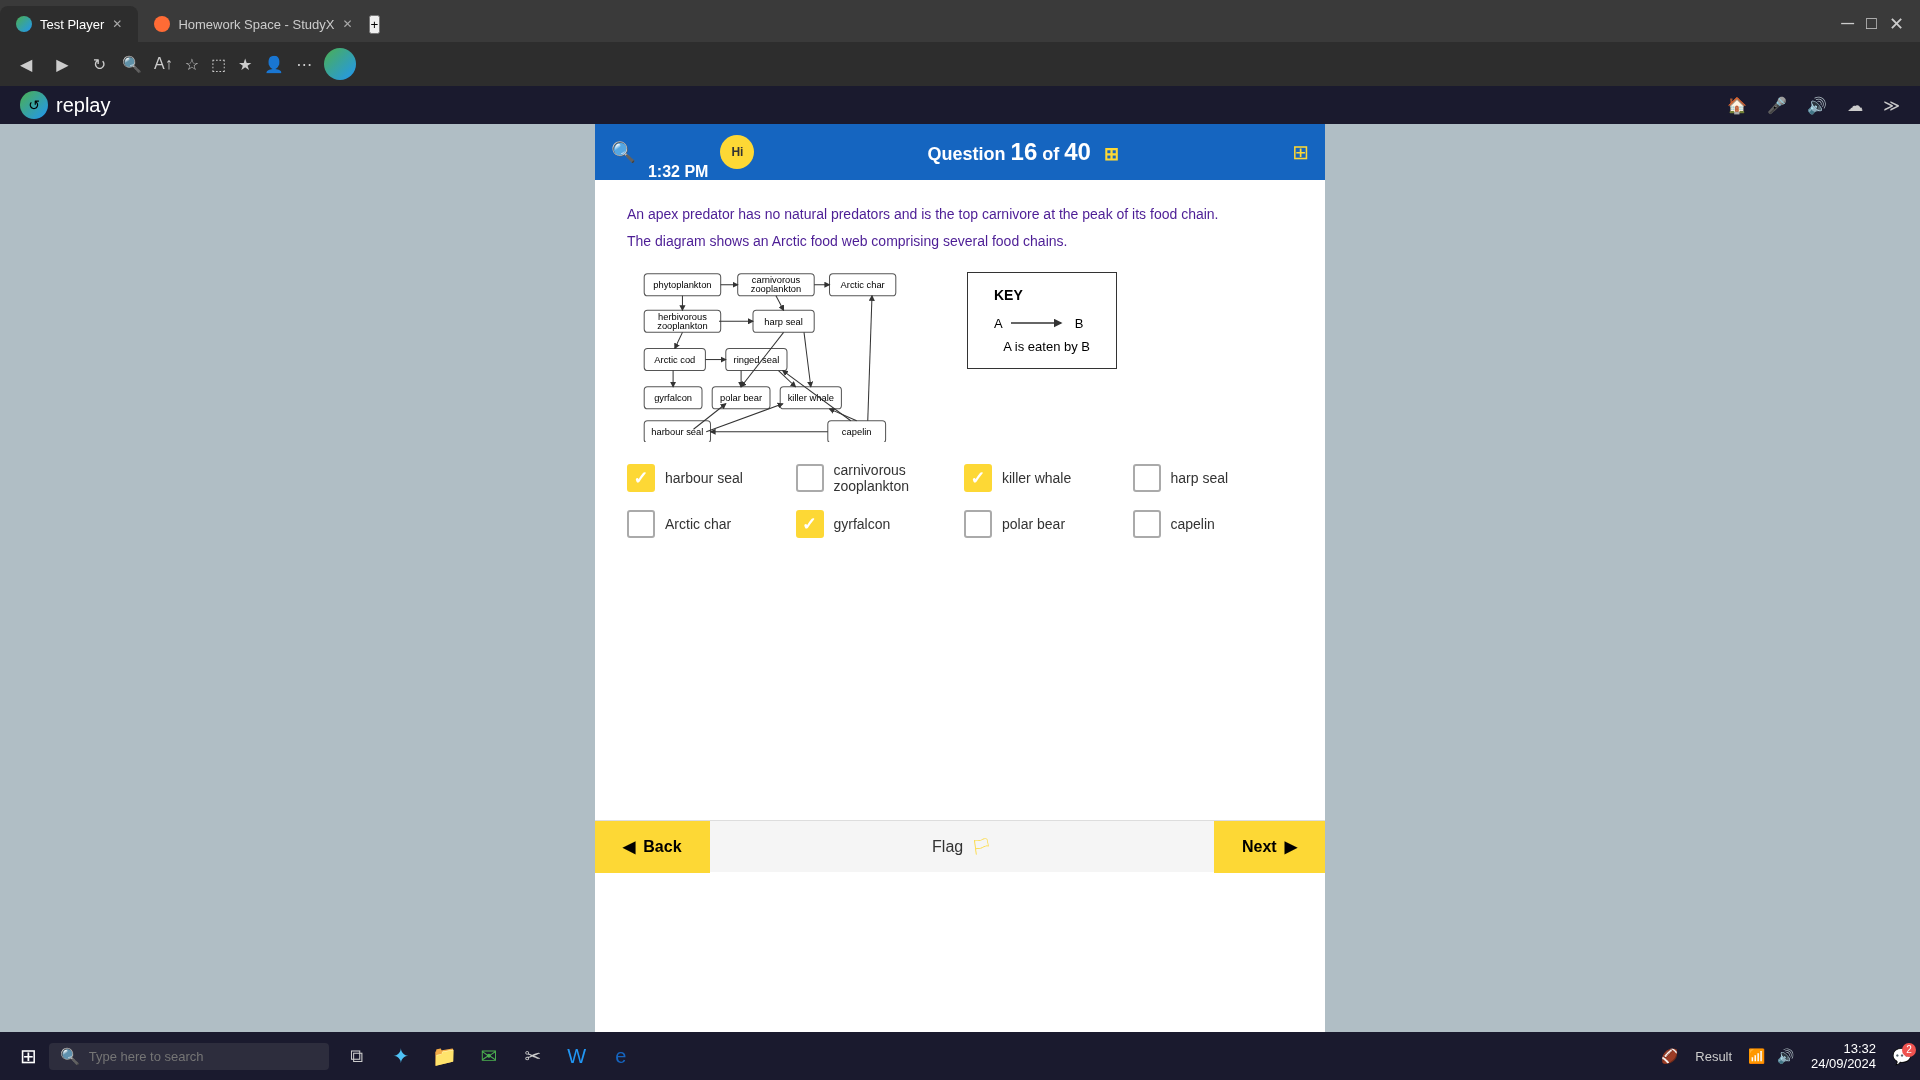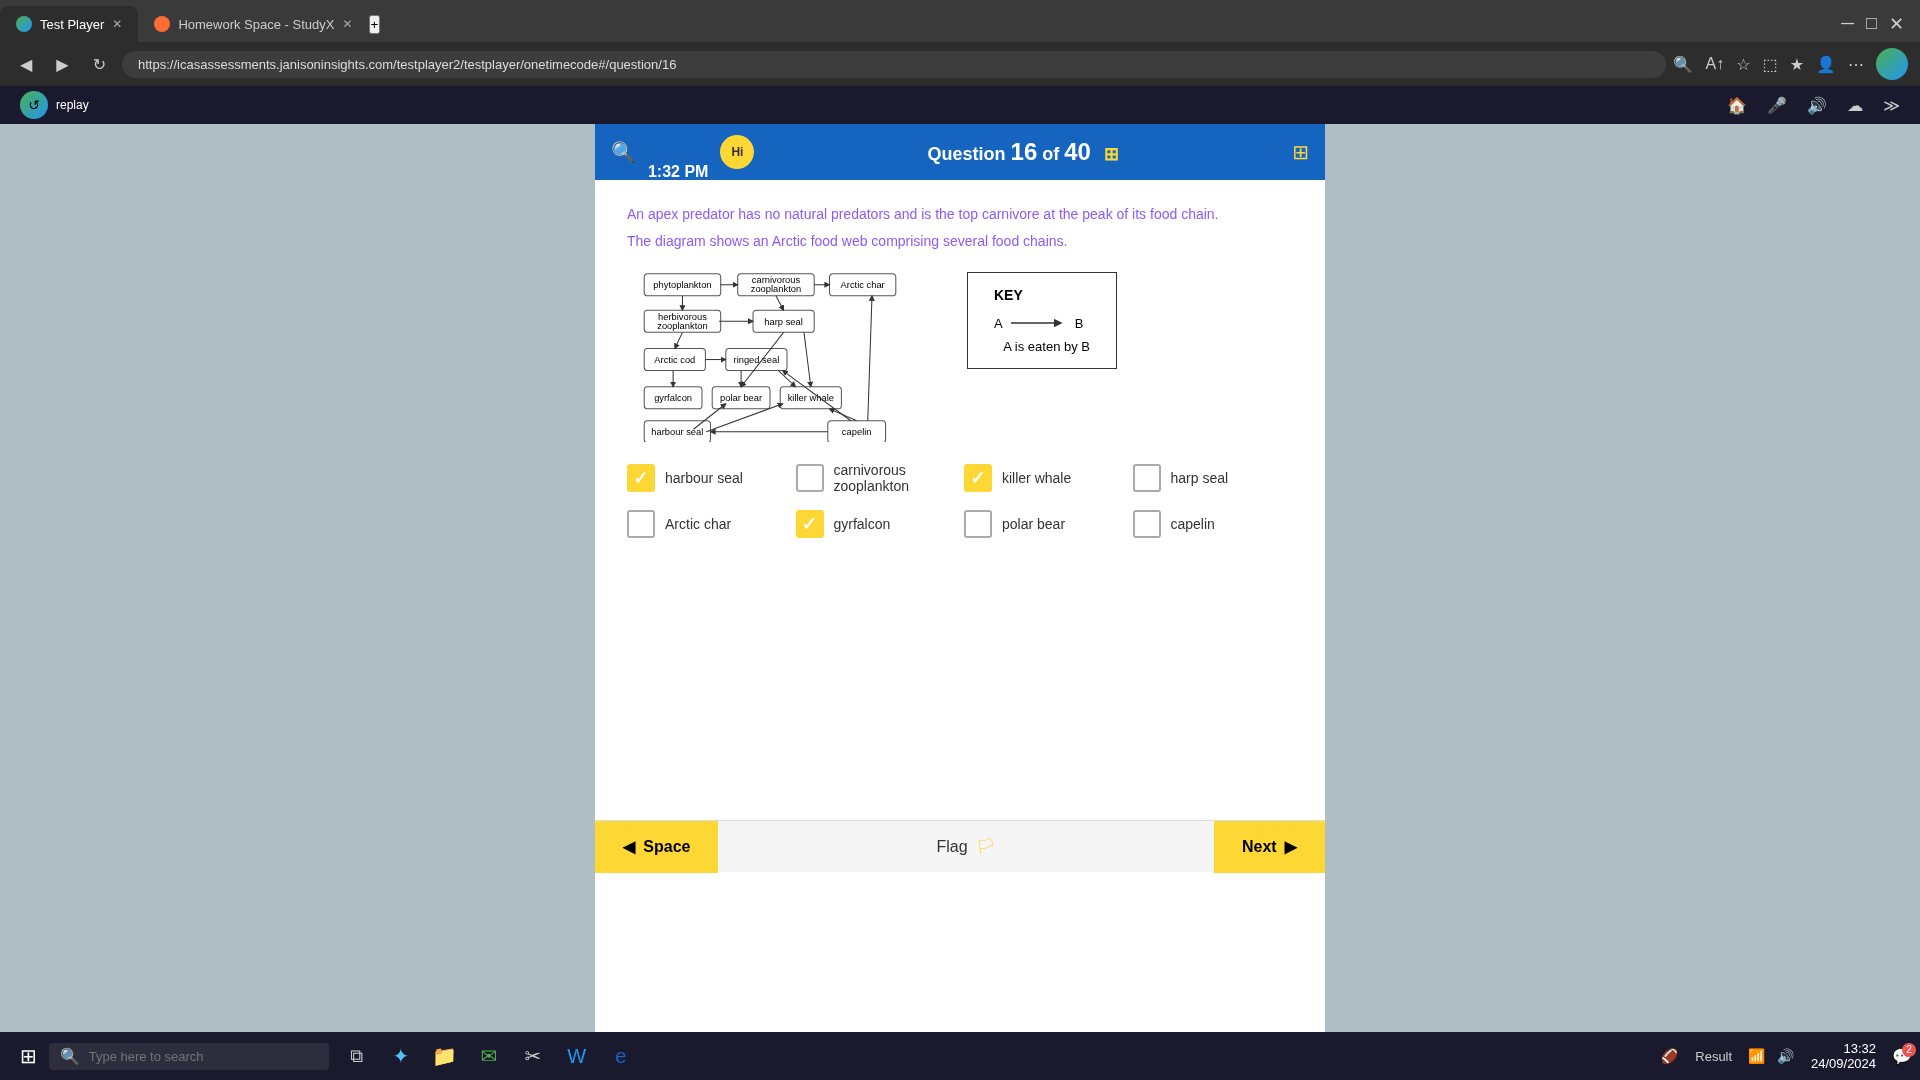--- a/index.html
+++ b/index.html
@@ -14,39 +14,39 @@
     .browser-toolbar { display: flex; align-items: center; padding: 6px 12px; gap: 8px; background: #2d2d2d; height: 44px; }
     .nav-btn { background: none; border: none; color: #ccc; font-size: 16px; cursor: pointer; padding: 4px 8px; }
     .address-bar { flex: 1; background: #3d3d3d; border: none; border-radius: 20px; padding: 6px 16px; color: #ddd; font-size: 13px; }
     .toolbar-icons { display: flex; align-items: center; gap: 12px; }
     .toolbar-icon { color: #ccc; font-size: 16px; cursor: pointer; }
 
     
     .replay-bar { background: #1a1a2e; display: flex; align-items: center; padding: 4px 20px; height: 38px; }
     .replay-logo { display: flex; align-items: center; gap: 8px; }
     .replay-circle { width: 28px; height: 28px; border-radius: 50%; background: linear-gradient(135deg, #4caf50, #2196f3); display: flex; align-items: center; justify-content: center; font-size: 14px; }
-    .replay-text { color: #fff; font-size: 12px; font-weight: 500; }
+    .replay-text { color: #fff; font-size: 20px; font-weight: 500; }
     .replay-bar-icons { margin-left: auto; display: flex; gap: 20px; }
     .replay-bar-icon { color: #ccc; font-size: 16px; cursor: pointer; }
 
     
     .question-container { width: 730px; background: #fff; margin-top: 0; }
 
     
     .question-header { background: #1565c0; display: flex; align-items: center; justify-content: space-between; padding: 8px 16px; height: 56px; }
     .header-left { display: flex; align-items: center; gap: 12px; }
     .magnifier-icon { color: #fff; font-size: 20px; cursor: pointer; }
     .time-display { color: #fff; font-size: 16px; font-weight: bold; margin-top: 39px; }
     .avatar { width: 34px; height: 34px; border-radius: 50%; background: #fdd835; display: flex; align-items: center; justify-content: center; font-size: 12px; font-weight: bold; color: #333; }
     .header-right { display: flex; align-items: center; }
     .table-icon { color: #fdd835; font-size: 20px; cursor: pointer; }
 
     
     .question-body { padding: 24px 32px; min-height: 640px; }
-    .question-text { font-size: 14px; color: #8b5cf6; margin-bottom: 6px; line-height: 1.5; }
+    .question-text { font-size: 14px; color: #4c1d95; margin-bottom: 6px; line-height: 1.5; }
 
     
     .diagram-area { display: flex; gap: 20px; margin: 20px 0; align-items: flex-start; }
     .food-web { position: relative; width: 320px; height: 170px; }
     .food-web svg { width: 320px; height: 170px; }
 
     
     .key-box { border: 1px solid #333; padding: 14px 26px; width: 150px; font-size: 13px; }
     .key-box .key-title { font-weight: bold; margin-bottom: 12px; font-size: 14px; }
     .key-row { display: flex; align-items: center; gap: 6px; margin-bottom: 8px; }
@@ -103,21 +103,20 @@
       <div style="display:flex;gap:12px;padding-right:16px;">
         <span style="color:#ccc;cursor:pointer;font-size:18px;">─</span>
         <span style="color:#ccc;cursor:pointer;font-size:18px;">□</span>
         <span style="color:#ccc;cursor:pointer;font-size:18px;">✕</span>
       </div>
     </div>
     <div class="browser-toolbar">
       <button class="nav-btn">◀</button>
       <button class="nav-btn">▶</button>
       <button class="nav-btn">↻</button>
-      <input class="address-bar" value="https://icasassessments.janisoninsights.com/testplayer2/testplayer/onetimecode#/question/16" style="">
       <div class="toolbar-icons">
         <span class="toolbar-icon">🔍</span>
         <span class="toolbar-icon">A↑</span>
         <span class="toolbar-icon">☆</span>
         <span class="toolbar-icon">⬚</span>
         <span class="toolbar-icon">★</span>
         <span class="toolbar-icon">👤</span>
         <span class="toolbar-icon">⋯</span>
         <span style="width:32px;height:32px;background:linear-gradient(135deg,#4caf50,#2196f3);border-radius:50%;display:flex;align-items:center;justify-content:center;"></span>
       </div>
@@ -303,21 +302,21 @@
             <div class="checkbox-item">
               <div class="checkbox-box"></div>
               <span class="checkbox-label">capelin</span>
             </div>
           </div>
         </div>
 
         <div class="nav-footer">
           <button class="nav-back-btn">
             <span>◀</span>
-            <span>Space</span>
+            <span>Back</span>
           </button>
           <div class="nav-flag">
             <span>Flag</span>
             <span style="color:#fdd835;">🏳</span>
           </div>
           <button class="nav-next-btn">
             <span>Next</span>
             <span>▶</span>
           </button>
         </div>

